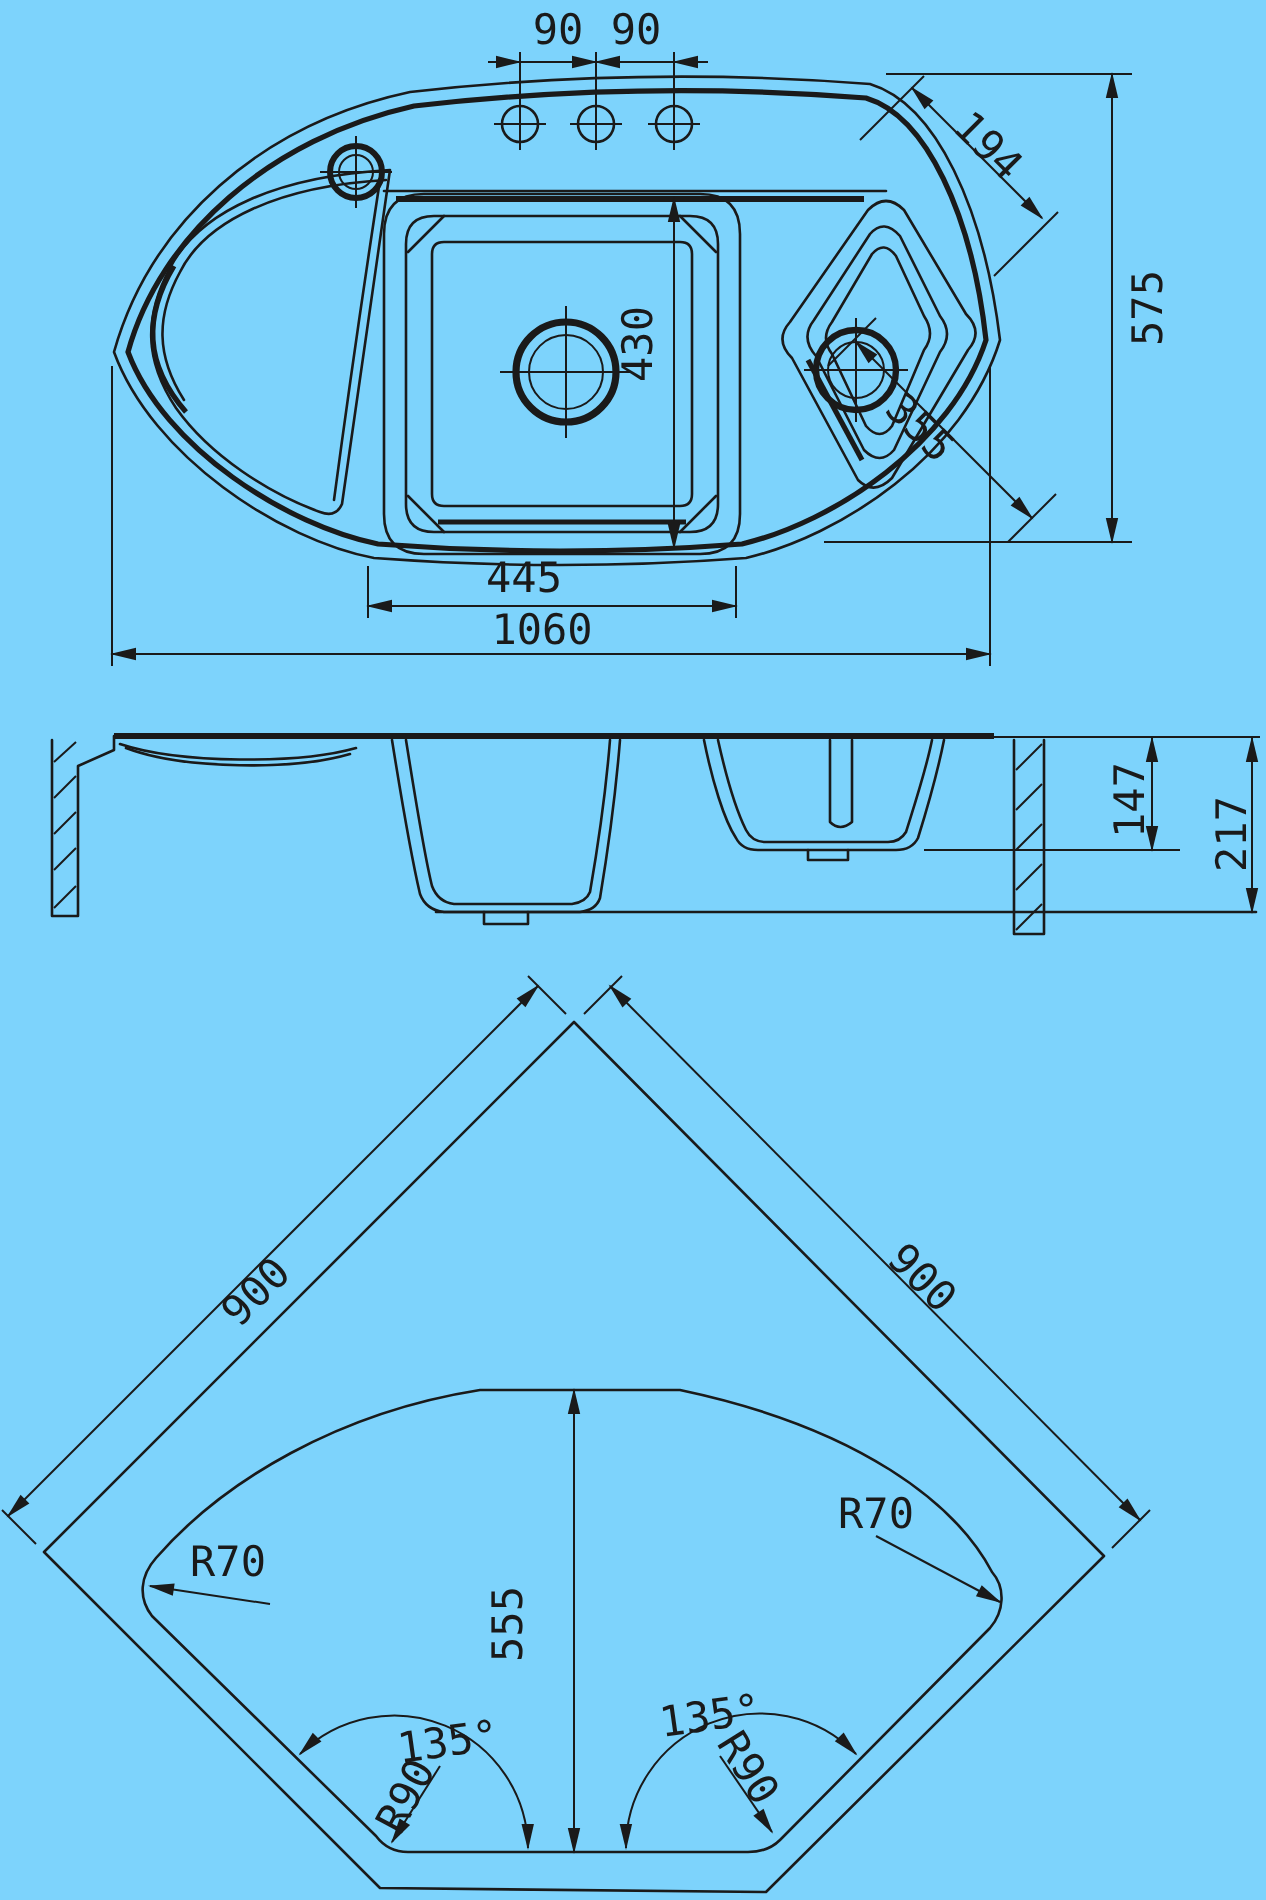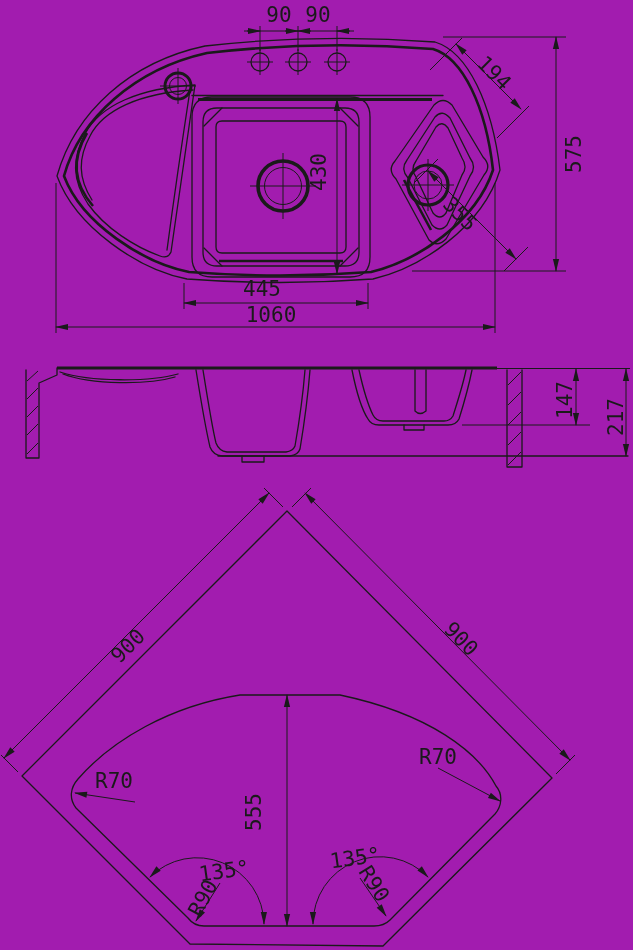--- a/index.html
+++ b/index.html
@@ -1,16 +1,16 @@
 <!DOCTYPE html>
 <html><head>
 <meta charset="utf-8">
 <style>
   html,body{margin:0;padding:0;background:#ffffff;}
-  .canvas{position:relative;width:633px;height:950px;background:#a21caf;overflow:hidden;
+  .canvas{position:relative;width:633px;height:950px;background:#7dd3fc;overflow:hidden;
           font-family:"DejaVu Sans Mono","Liberation Mono",monospace;}
   svg{position:absolute;left:0;display:block;}
   .ln{stroke:#1a1a1a;stroke-width:1.3;fill:none;stroke-linecap:round;stroke-linejoin:round;}
   .thin{stroke:#1a1a1a;stroke-width:1;fill:none;}
   .thick{stroke:#1a1a1a;stroke-width:3;fill:none;stroke-linecap:butt;}
   .band{stroke:#1a1a1a;stroke-width:2.6;fill:none;}
   .dim{stroke:#1a1a1a;stroke-width:1;fill:none;}
   .hatch{stroke:#1a1a1a;stroke-width:1;fill:none;}
   text{fill:#1a1a1a;font-family:"DejaVu Sans Mono","Liberation Mono",monospace;
        font-size:21px;text-anchor:middle;}

